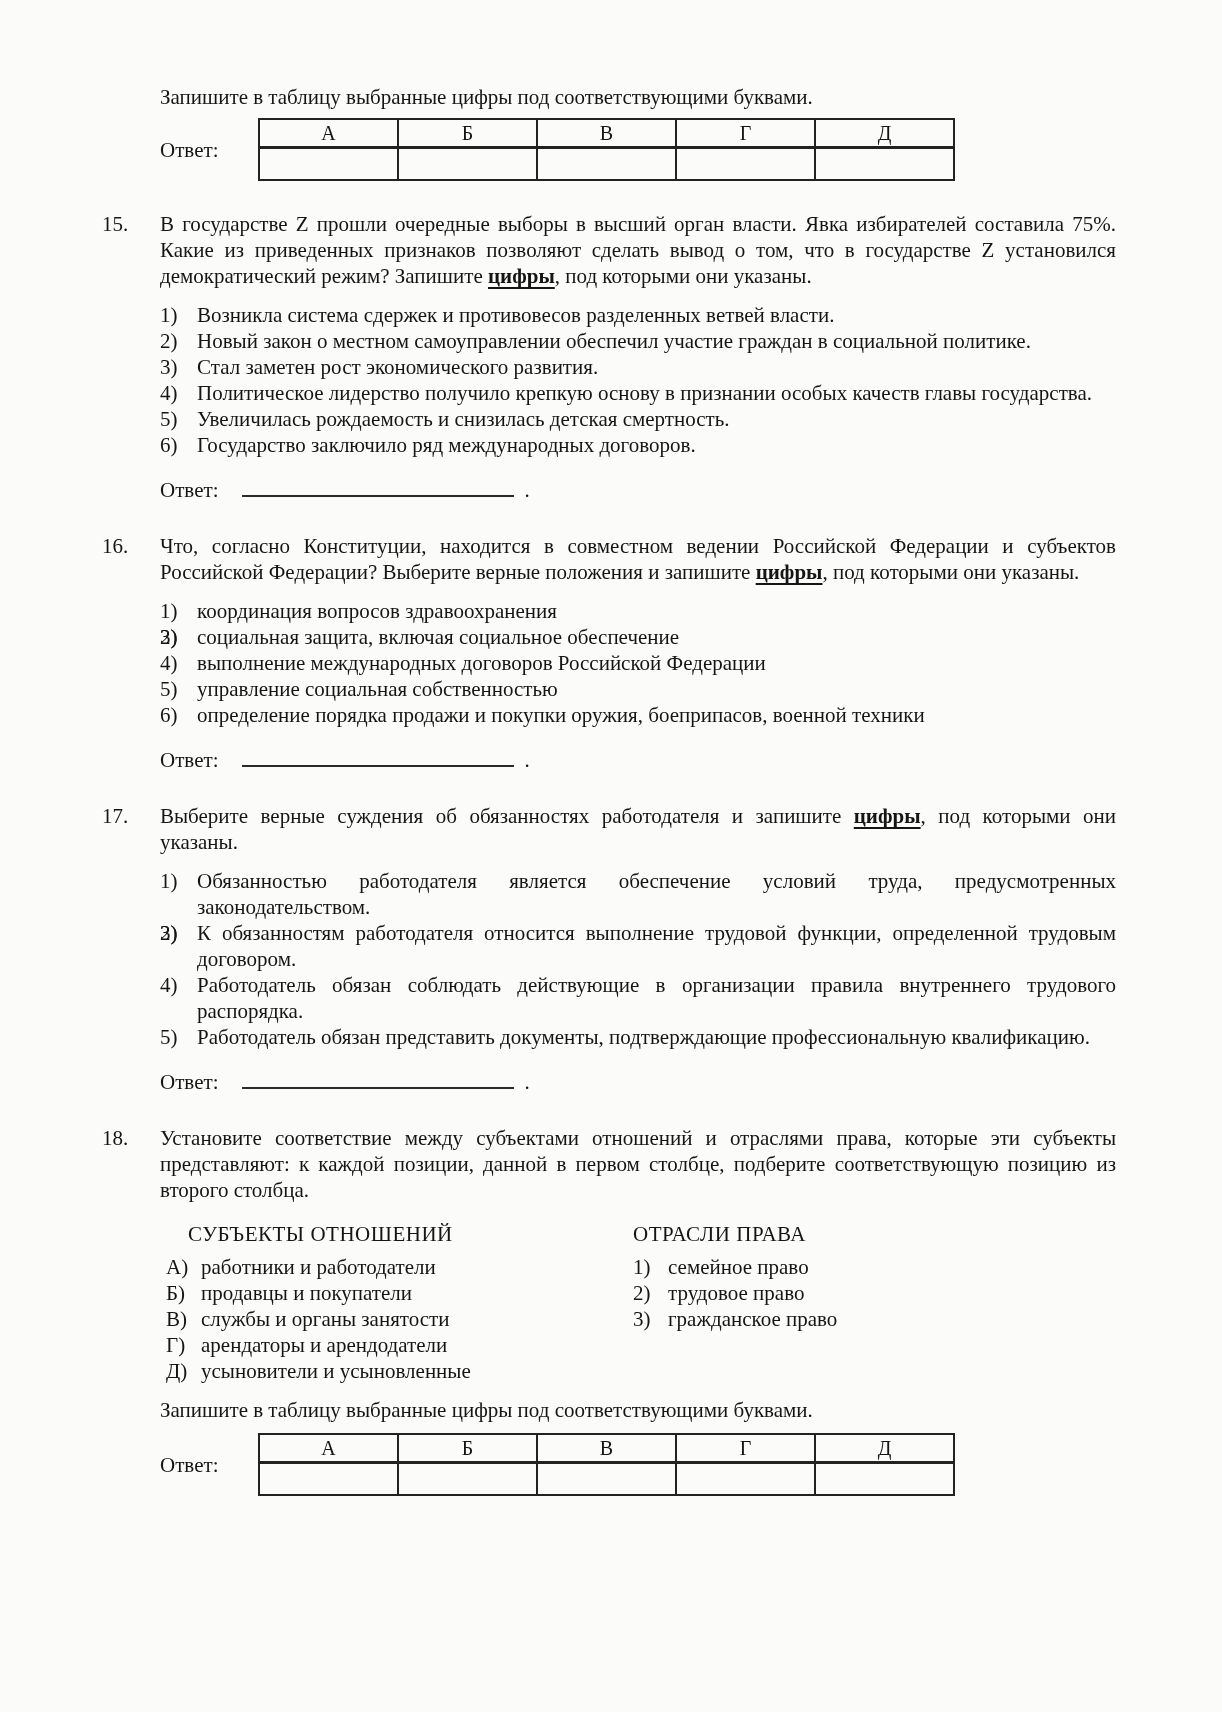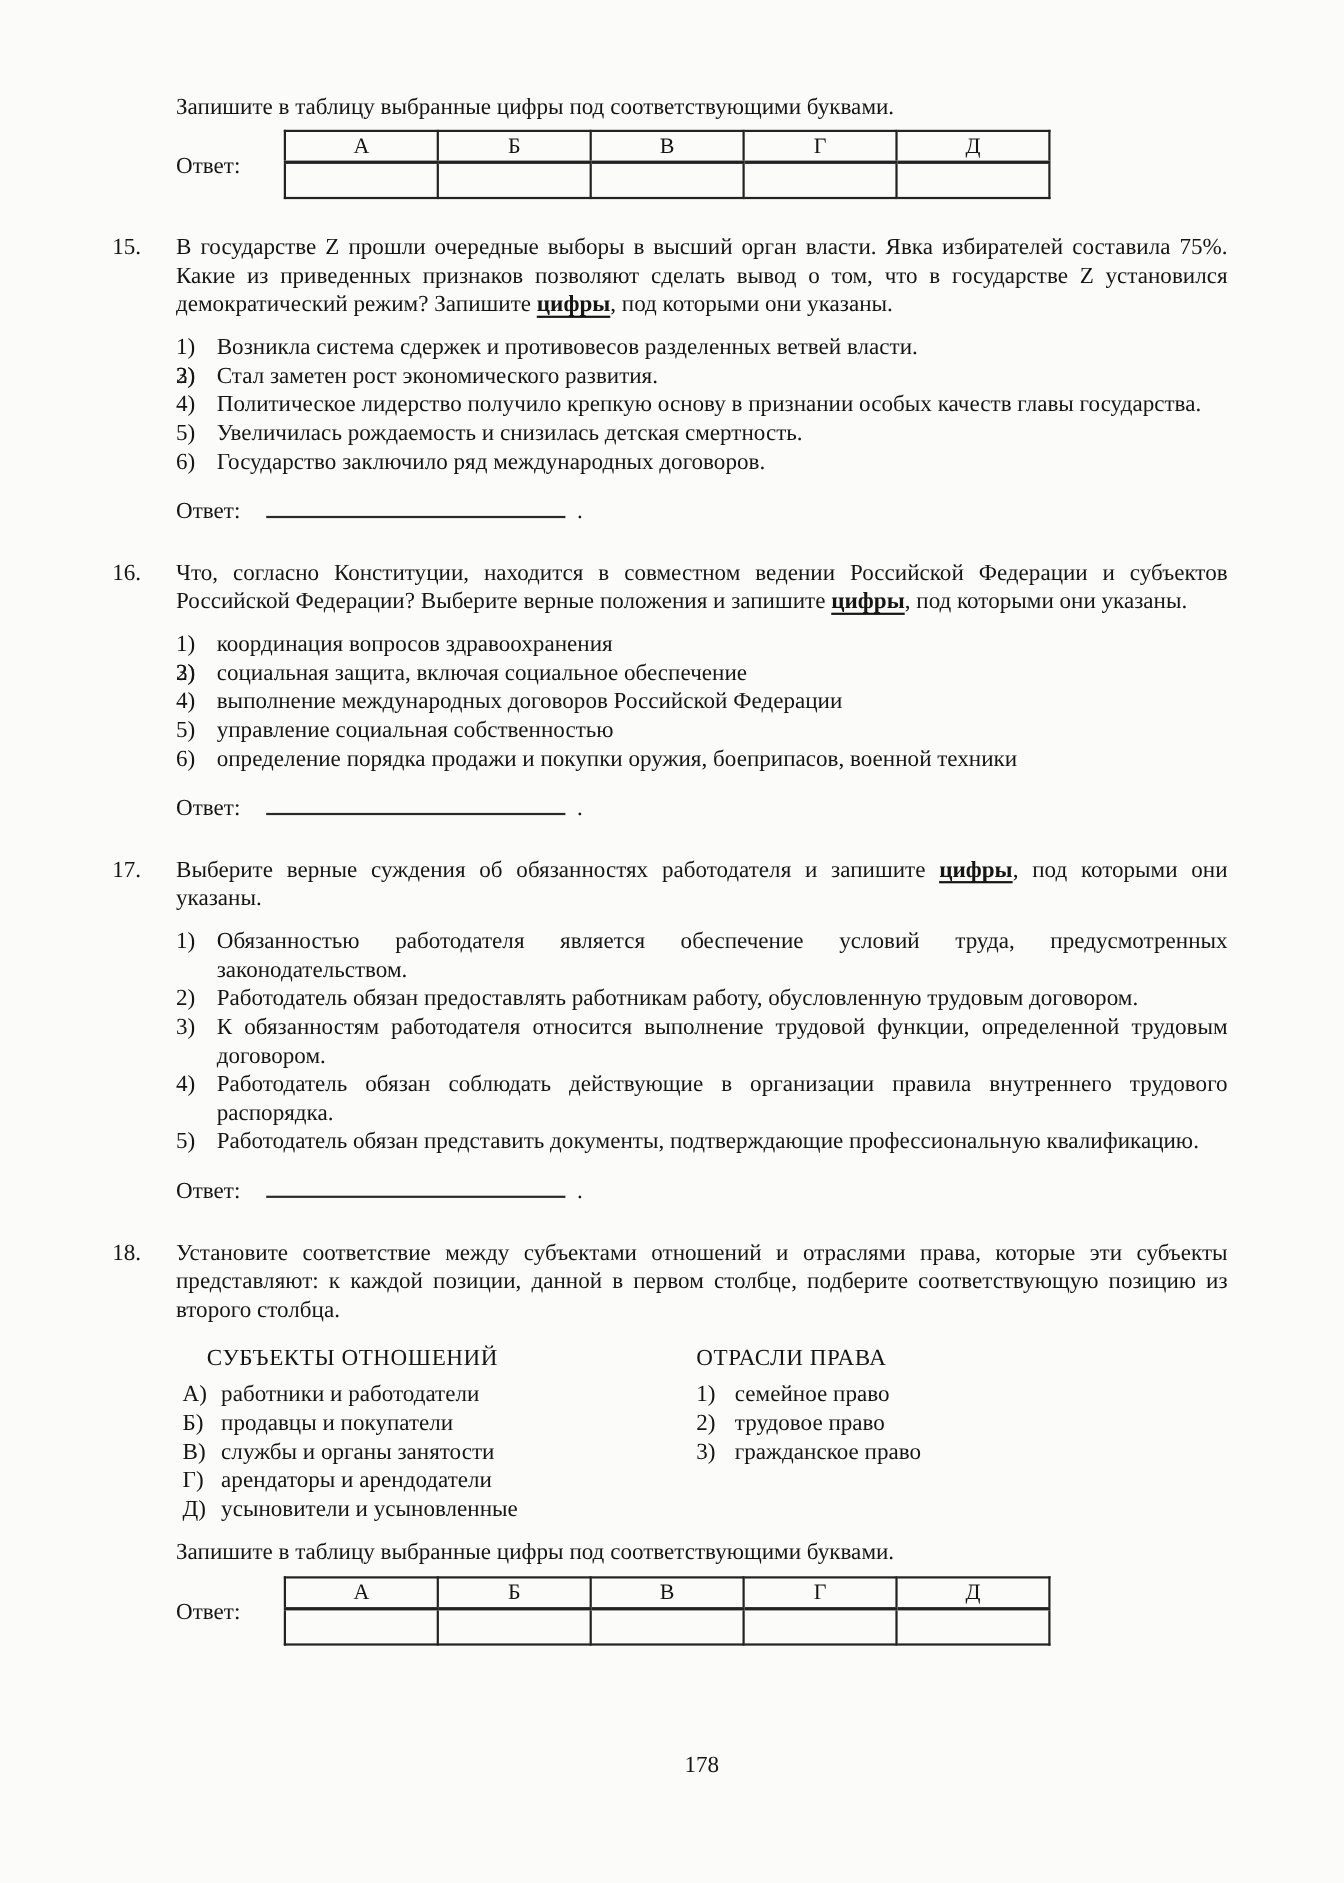--- a/index.html
+++ b/index.html
@@ -88,21 +88,21 @@
         </tr>
       </tbody>
         </table>
     </div>
 
     <div class="question">
       <span class="qnum">15.</span>
       <p class="qtext"><span>В государстве Z прошли очередные выборы в высший орган власти. Явка избирателей составила 75%. Какие из приведенных признаков позволяют сделать вывод о том, что в государстве Z установился демократический режим? Запишите </span><span class="kw">цифры</span><span>, под которыми они указаны.</span></p>
       <div class="options">
         <p class="opt"><span class="onum">1)</span><span>Возникла система сдержек и противовесов разделенных ветвей власти.</span></p>
-        <p class="opt"><span class="onum">2)</span></p>
+        <p class="opt"><span class="onum">2)</span><span>Новый закон о местном самоуправлении обеспечил участие граждан в социальной политике.</span></p>
         <p class="opt"><span class="onum">3)</span><span>Стал заметен рост экономического развития.</span></p>
         <p class="opt"><span class="onum">4)</span><span>Политическое лидерство получило крепкую основу в признании особых качеств главы государства.</span></p>
         <p class="opt"><span class="onum">5)</span><span>Увеличилась рождаемость и снизилась детская смертность.</span></p>
         <p class="opt"><span class="onum">6)</span><span>Государство заключило ряд международных договоров.</span></p>
       </div>
       <p class="ans-line"><span>Ответ:</span><span class="blank"></span><span class="period">.</span></p>
     </div>
 
     <div class="question">
       <span class="qnum">16.</span>
@@ -116,21 +116,21 @@
         <p class="opt"><span class="onum">6)</span><span>определение порядка продажи и покупки оружия, боеприпасов, военной техники</span></p>
       </div>
       <p class="ans-line"><span>Ответ:</span><span class="blank"></span><span class="period">.</span></p>
     </div>
 
     <div class="question">
       <span class="qnum">17.</span>
       <p class="qtext"><span>Выберите верные суждения об обязанностях работодателя и запишите </span><span class="kw">цифры</span><span>, под которыми они указаны.</span></p>
       <div class="options">
         <p class="opt"><span class="onum">1)</span><span>Обязанностью работодателя является обеспечение условий труда, предусмотренных законодательством.</span></p>
-        <p class="opt"><span class="onum">2)</span><span>Работодатель обязан предоставлять работникам работу, обусловленную трудовым договором.</span></p>
+        <p class="opt"><span class="onum">2)</span></p>
         <p class="opt"><span class="onum">3)</span><span>К обязанностям работодателя относится выполнение трудовой функции, определенной трудовым договором.</span></p>
         <p class="opt"><span class="onum">4)</span><span>Работодатель обязан соблюдать действующие в организации правила внутреннего трудового распорядка.</span></p>
         <p class="opt"><span class="onum">5)</span><span>Работодатель обязан представить документы, подтверждающие профессиональную квалификацию.</span></p>
       </div>
       <p class="ans-line"><span>Ответ:</span><span class="blank"></span><span class="period">.</span></p>
     </div>
 
     <div class="question q18-bottom">
       <span class="qnum">18.</span>
       <p class="qtext">Установите соответствие между субъектами отношений и отраслями права, которые эти субъекты представляют: к каждой позиции, данной в первом столбце, подберите соответствующую позицию из второго столбца.</p>
@@ -171,14 +171,13 @@
             <td></td>
             <td></td>
           </tr>
         </tbody>
           </table>
       </div>
     </div>
 
   </div>
 
-  <div class="page-number">178</div>
 </div>
 
 </body></html>

